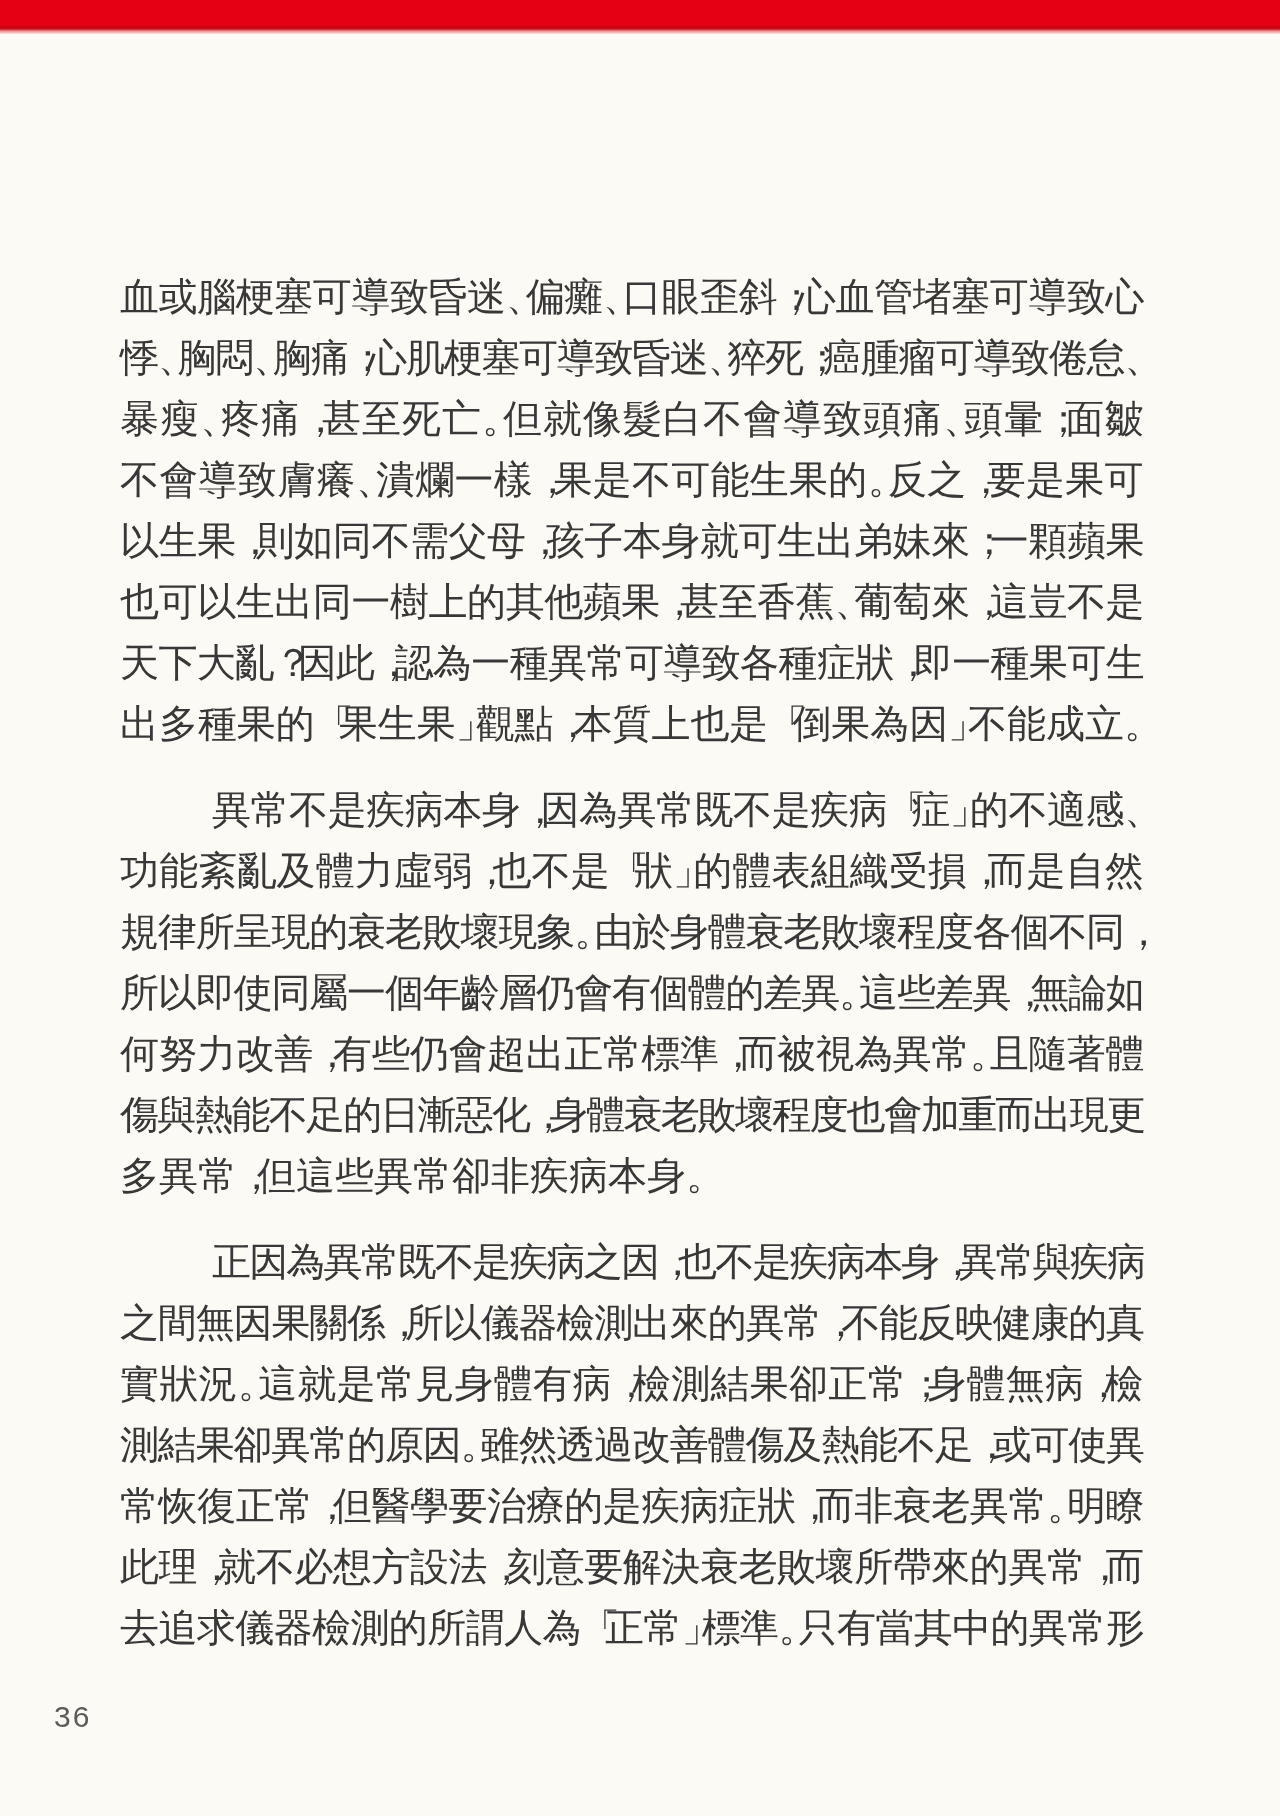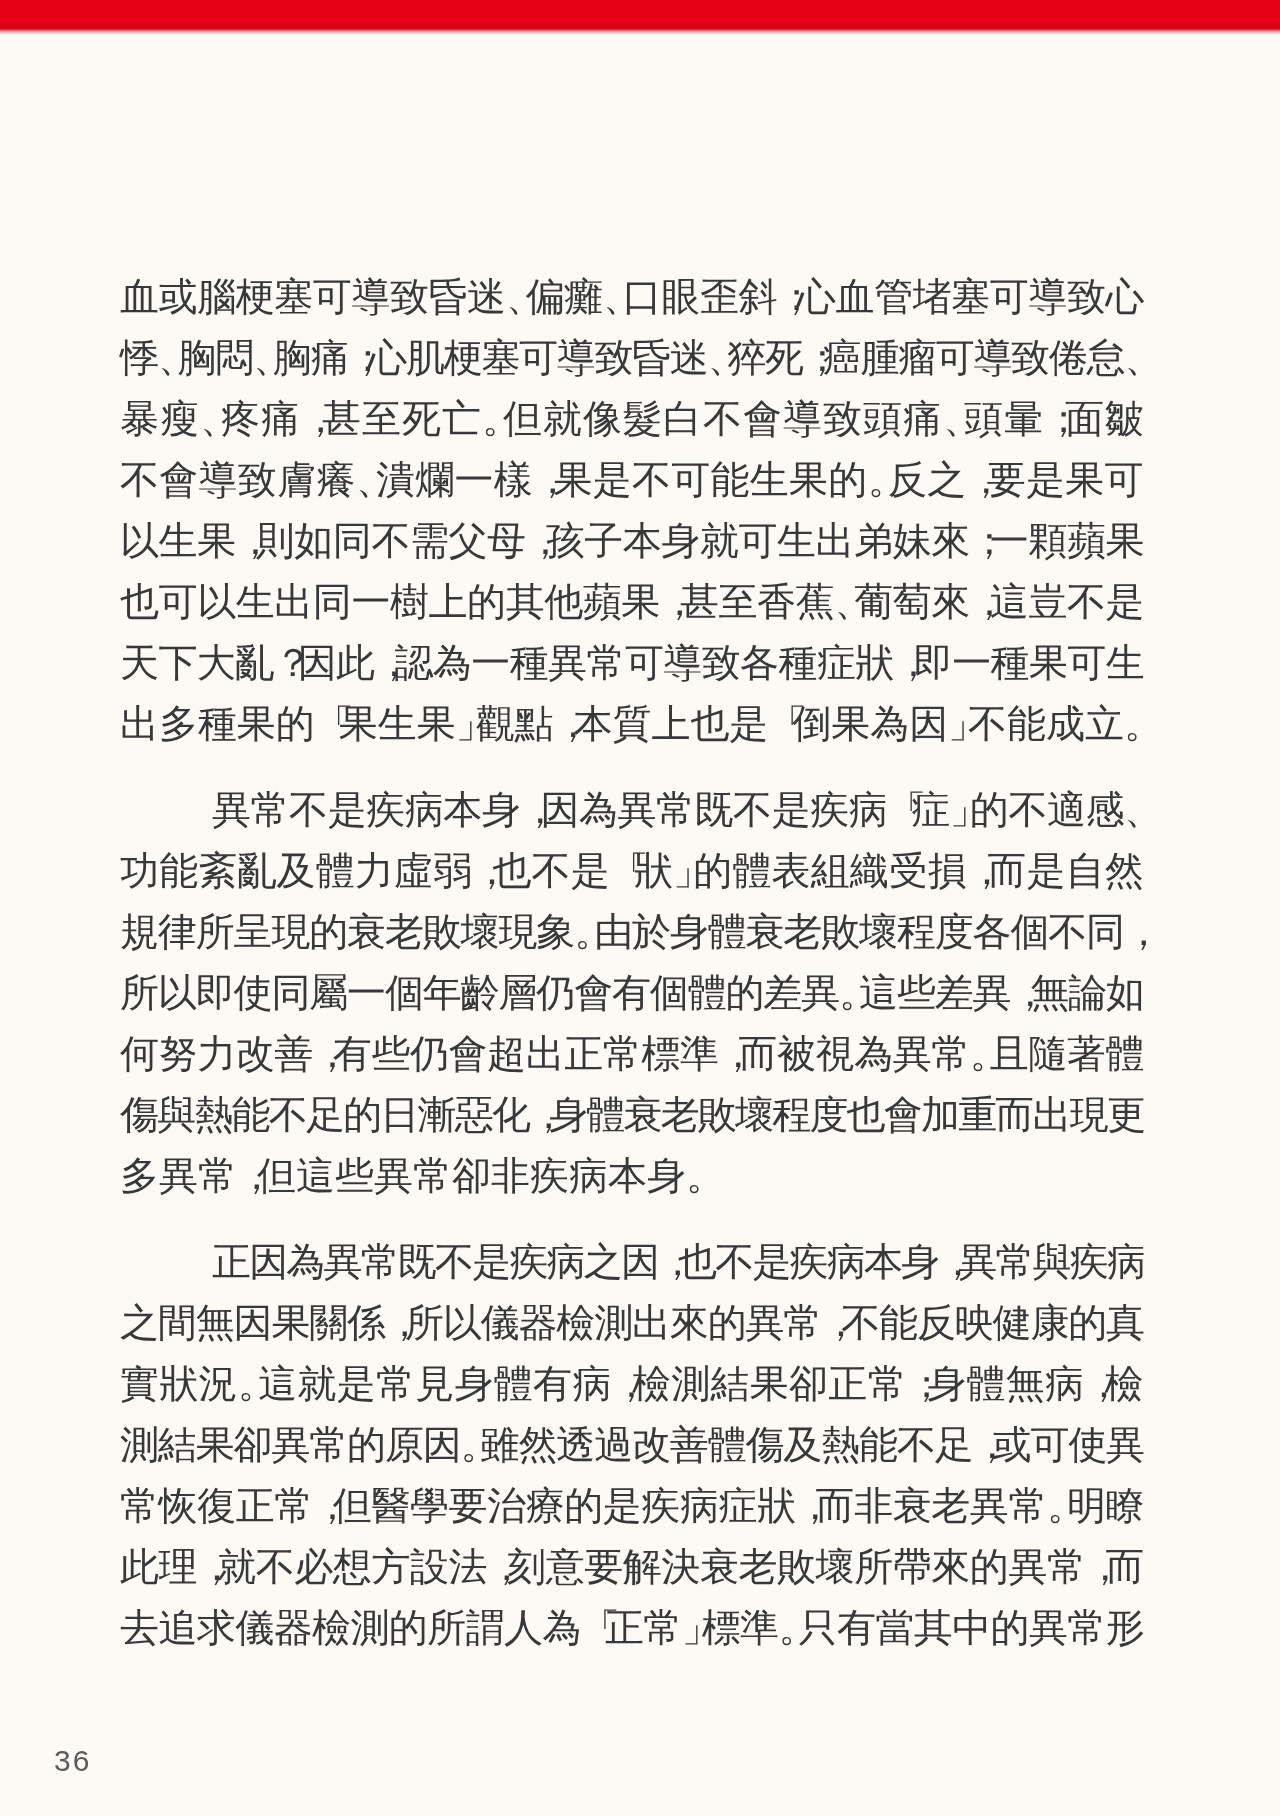--- a/index.html
+++ b/index.html
@@ -57,21 +57,21 @@
   .line.short .char { width: 39px; flex: 0 0 auto; }
   .line.short .char.punct { width: 20px; }
   .indent-spacer {
     flex: 0 0 auto;
     width: 92px;
     height: 1px;
   }
   .page-number {
     position: absolute;
     left: 54px;
-    top: 1746px;
+    top: 1702px;
     font-size: 30px;
     line-height: 30px;
     color: #5b5b5b;
     letter-spacing: 2px;
   }
 </style>
 </head>
 <body>
 
 <div class="page">

